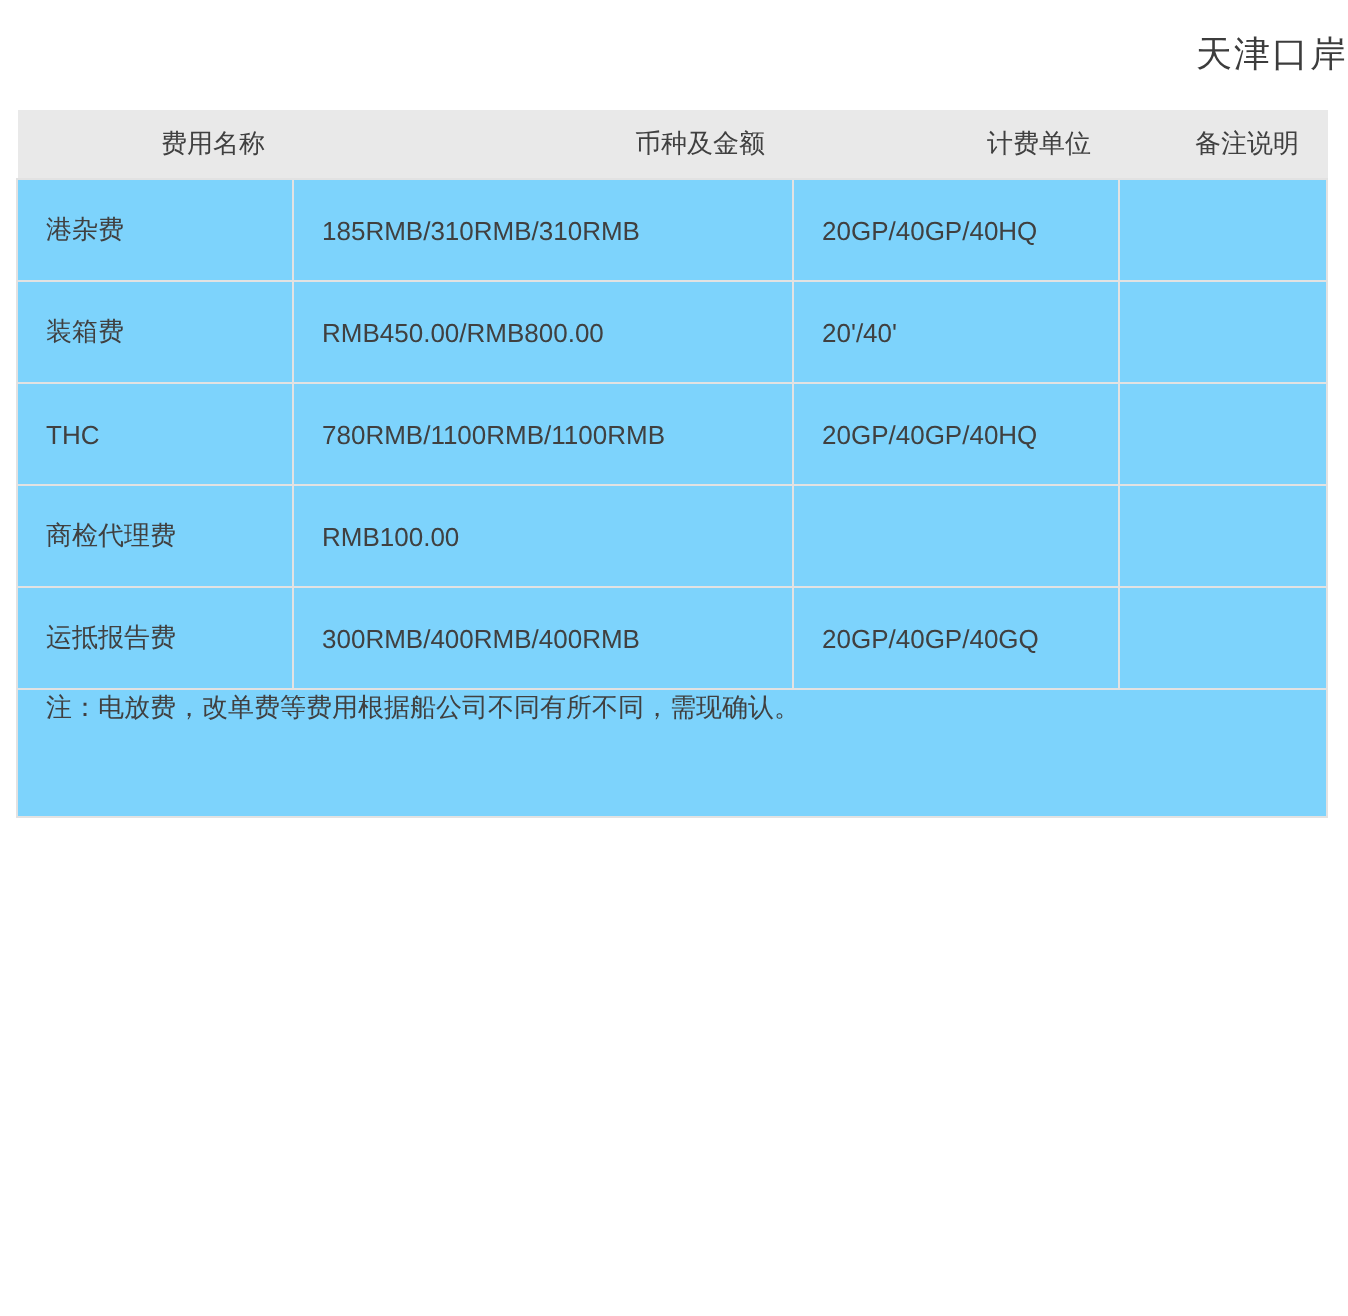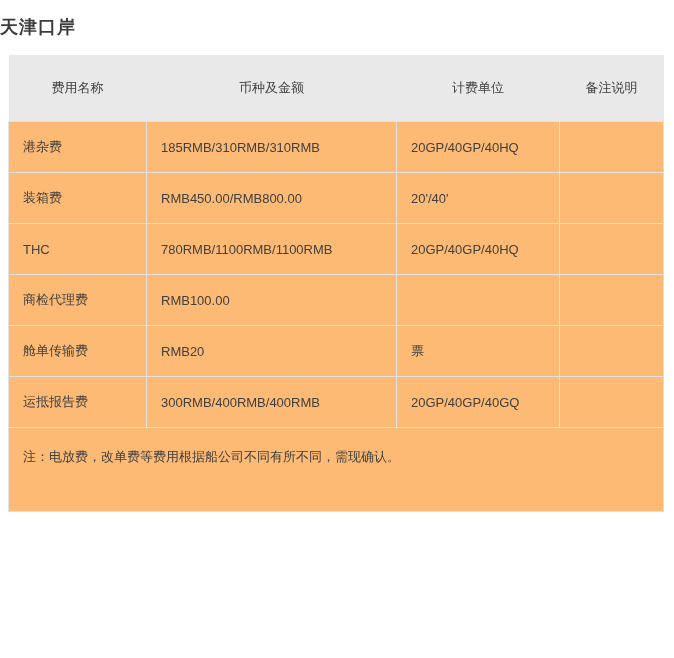--- a/index.html
+++ b/index.html
@@ -12,61 +12,60 @@
     height: 658px;
     font-family: "Liberation Sans", "DejaVu Sans", sans-serif;
     color: #404040;
     overflow: hidden;
   }
   .page-title {
     margin: 0;
     padding: 13px 0 0 0;
     height: 28px;
     line-height: 28px;
-    text-align: left;
+    text-align: right;
     font-family: "Liberation Serif", "DejaVu Serif", serif;
     font-size: 18px;
-    font-weight: bold;
+    font-weight: normal;
     color: #3c3c3c;
     letter-spacing: 1px;
   }
   table.fee-table {
     border-collapse: collapse;
     table-layout: fixed;
     margin: 14px 0 0 8px;
     width: 655px;
     font-size: 13px;
     color: #404040;
   }
   table.fee-table col.c1 { width: 138px; }
   table.fee-table col.c2 { width: 250px; }
   table.fee-table col.c3 { width: 163px; }
   table.fee-table col.c4 { width: 104px; }
   table.fee-table thead th {
     background: #e9e9e9;
-    height: 66px;
+    height: 34px;
     font-weight: normal;
-    text-align: center;
+    text-align: right;
     padding: 0 14px;
     border: none;
   }
   table.fee-table tbody td {
     border: 1px solid #e2e2e2;
     height: 50px;
     padding: 0 14px;
     vertical-align: middle;
     text-align: left;
-    background: #fdba74;
+    background: #7dd3fc;
     overflow: hidden;
     white-space: nowrap;
   }
   table.fee-table tbody td.note-cell {
     height: 63px;
     vertical-align: top;
-    padding-top: 20px;
     white-space: normal;
   }
 </style>
 </head>
 <body>
 
 <h1 class="page-title">天津口岸</h1>
 
 <table class="fee-table">
   <colgroup>
@@ -102,26 +101,20 @@
       <td>20GP/40GP/40HQ</td>
       <td></td>
     </tr>
     <tr>
       <td>商检代理费</td>
       <td>RMB100.00</td>
       <td></td>
       <td></td>
     </tr>
     <tr>
-      <td>舱单传输费</td>
-      <td>RMB20</td>
-      <td>票</td>
-      <td></td>
-    </tr>
-    <tr>
       <td>运抵报告费</td>
       <td>300RMB/400RMB/400RMB</td>
       <td>20GP/40GP/40GQ</td>
       <td></td>
     </tr>
     <tr>
       <td class="note-cell" colspan="4">注：电放费，改单费等费用根据船公司不同有所不同，需现确认。</td>
     </tr>
   </tbody>
 </table>

